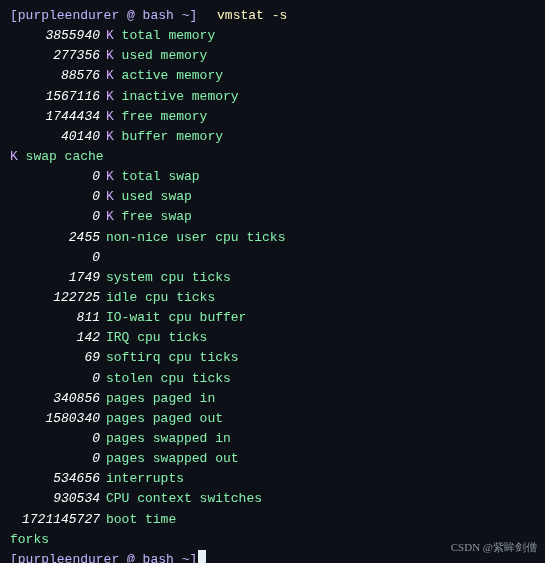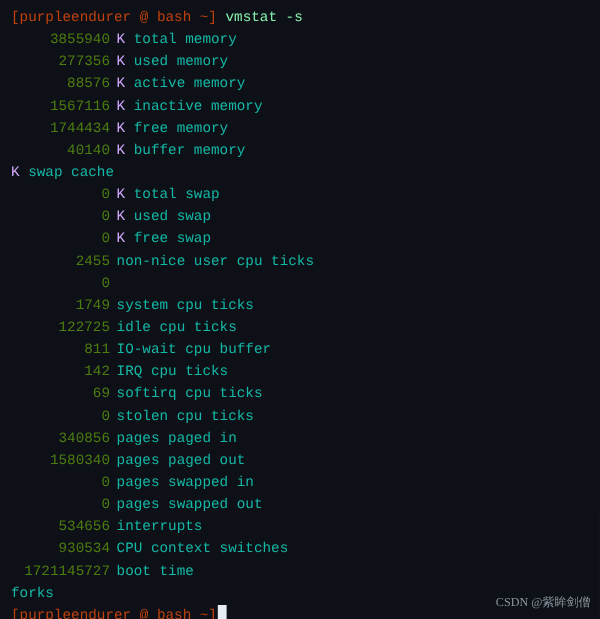--- a/index.html
+++ b/index.html
@@ -23,37 +23,39 @@
       padding: 6px 10px;
       overflow: hidden;
       position: relative;
     }
     .line {
       display: flex;
       line-height: 1.55;
       white-space: pre;
     }
     .prompt {
-      color: #c2410c;
+      color: #c4b5fd;
     }
     .cmd {
-      color: #86efac;
+      color: #fef9c3;
+      margin-left: 12px;
     }
     .number {
-      color: #4d7c0f;
+      color: #ffffff;
       display: inline-block;
       min-width: 90px;
       text-align: right;
       margin-right: 6px;
+      font-style: italic;
     }
     .unit {
       color: #d2a8ff;
     }
     .desc {
-      color: #14b8a6;
+      color: #86efac;
       text-align: center;
     }
     .watermark {
       position: absolute;
       bottom: 8px;
       right: 8px;
       color: #8b949e;
       font-size: 11px;
       font-family: Liberation Serif, serif;
     }

